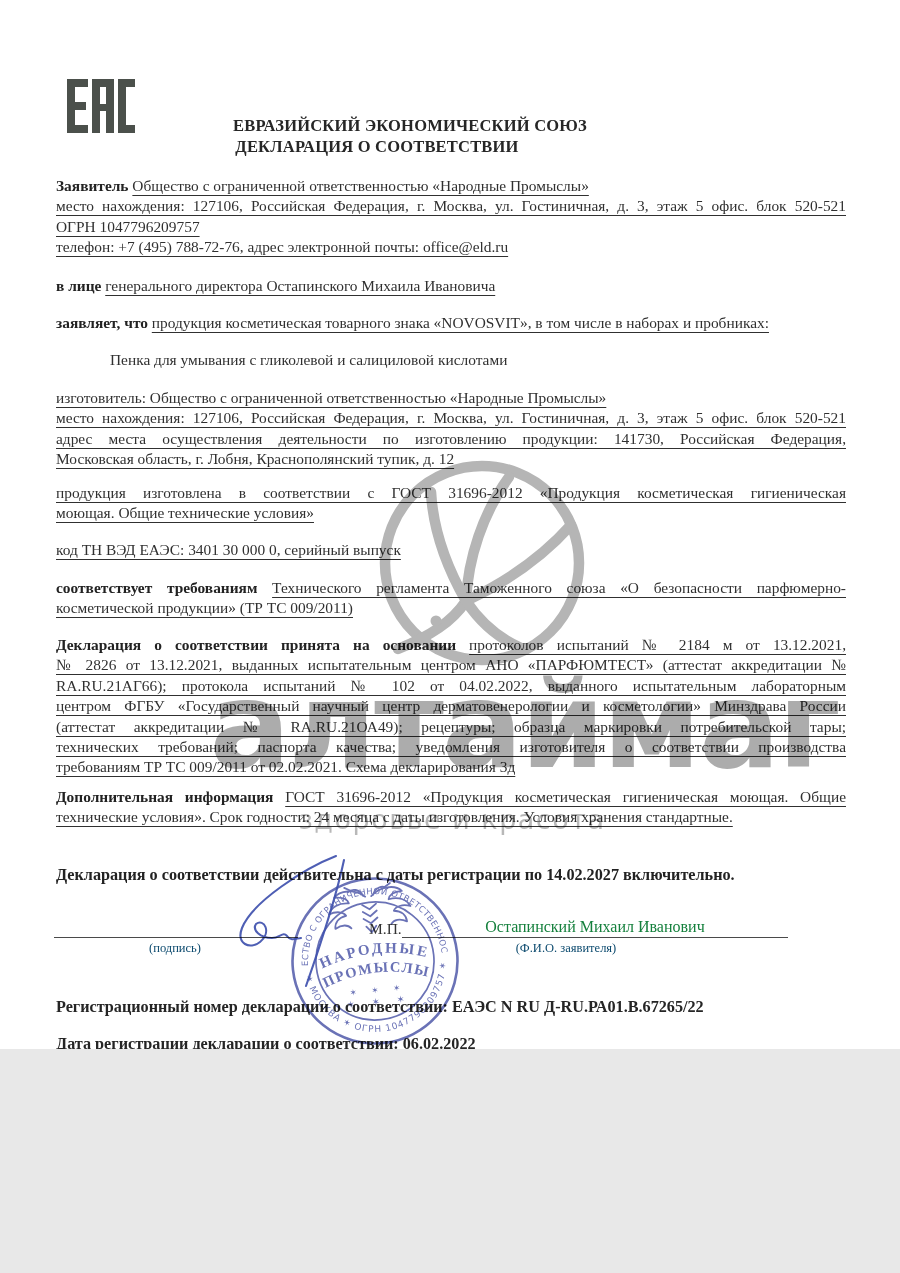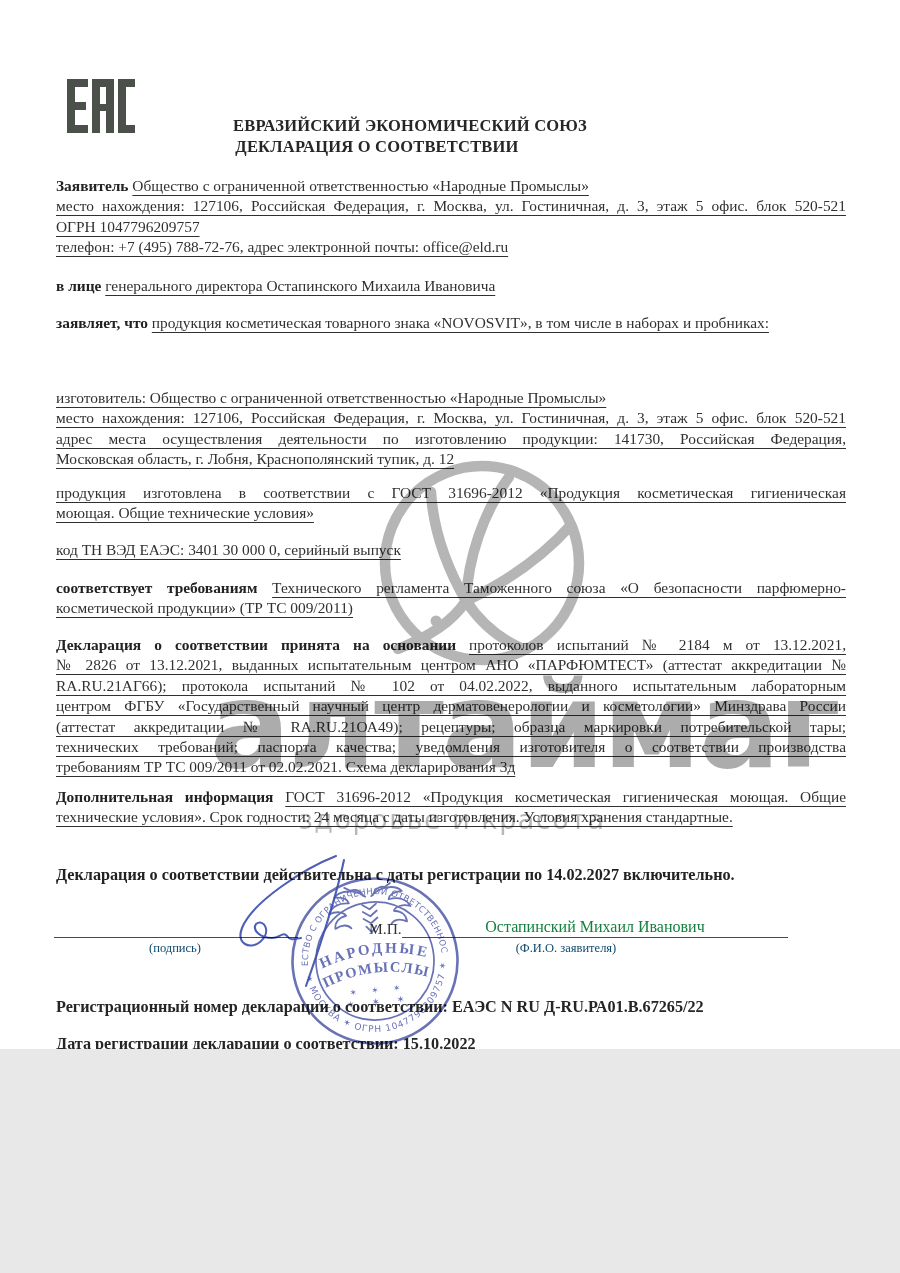--- a/index.html
+++ b/index.html
@@ -58,20 +58,23 @@
   </div>
 
   <div class="blk" style="top:276px;">
     <div class="ln"><span class="b">в лице</span> <span class="u">генерального директора Остапинского Михаила Ивановича</span></div>
   </div>
 
   <div class="blk" style="top:313px;">
     <div class="ln"><span class="b">заявляет, что</span> <span class="u">продукция косметическая товарного знака «NOVOSVIT», в том числе в наборах и пробниках:</span></div>
   </div>
 
+  <div class="blk" style="top:350px;">
+    <div class="ln indent">Пенка для умывания с гликолевой и салициловой кислотами</div>
+  </div>
 
   <div class="blk" style="top:388px;">
     <div class="ln u">изготовитель: Общество с ограниченной ответственностью «Народные Промыслы»</div>
     <div class="ln u j">место нахождения: 127106, Российская Федерация, г. Москва, ул. Гостиничная, д. 3, этаж 5 офис. блок 520-521</div>
     <div class="ln u j">адрес места осуществления деятельности по изготовлению продукции: 141730, Российская Федерация,</div>
     <div class="ln u">Московская область, г. Лобня, Краснополянский тупик, д. 12</div>
   </div>
 
   <div class="blk" style="top:483px;">
     <div class="ln u j">продукция изготовлена в соответствии с ГОСТ 31696-2012 «Продукция косметическая гигиеническая</div>
@@ -107,21 +110,21 @@
   </div>
 
   <div class="sigline" style="left:54px;top:937px;width:244px;"></div>
   <div class="caption" style="left:120px;top:941px;width:110px;">(подпись)</div>
   <div class="mp" style="left:358px;top:920px;margin-left:11px;">М.П.</div>
   <div class="sigline" style="left:402px;top:937px;width:386px;"></div>
   <div class="fio" style="left:402px;top:918px;width:386px;">Остапинский Михаил Иванович</div>
   <div class="caption" style="left:466px;top:941px;width:200px;">(Ф.И.О. заявителя)</div>
 
   <div class="regline" style="top:998px;"><span>Регистрационный номер декларации о соответствии:</span> <span>ЕАЭС N RU Д-RU.РА01.В.67265/22</span></div>
-  <div class="regline" style="top:1035px;"><span>Дата регистрации декларации о соответствии:</span> <span>15.10.2022</span></div>
+  <div class="regline" style="top:1035px;"><span>Дата регистрации декларации о соответствии:</span> <span>06.02.2022</span></div>
 
   <svg class="overlay" width="900" height="1273" viewBox="0 0 900 1273">
     <defs>
       <path id="arcTop" d="M 308 961 A 67 67 0 0 1 442 961"></path>
       <path id="arcBottom" d="M 304 961 A 71 71 0 0 0 446 961"></path>
       <path id="arcN" d="M 322 963 Q 375 944 428 963"></path>
       <path id="arcP" d="M 327 981 Q 375 964 423 981"></path>
     </defs>
 
     <g stroke="#b5b5b5" stroke-width="10.5" fill="none" stroke-linecap="round">

